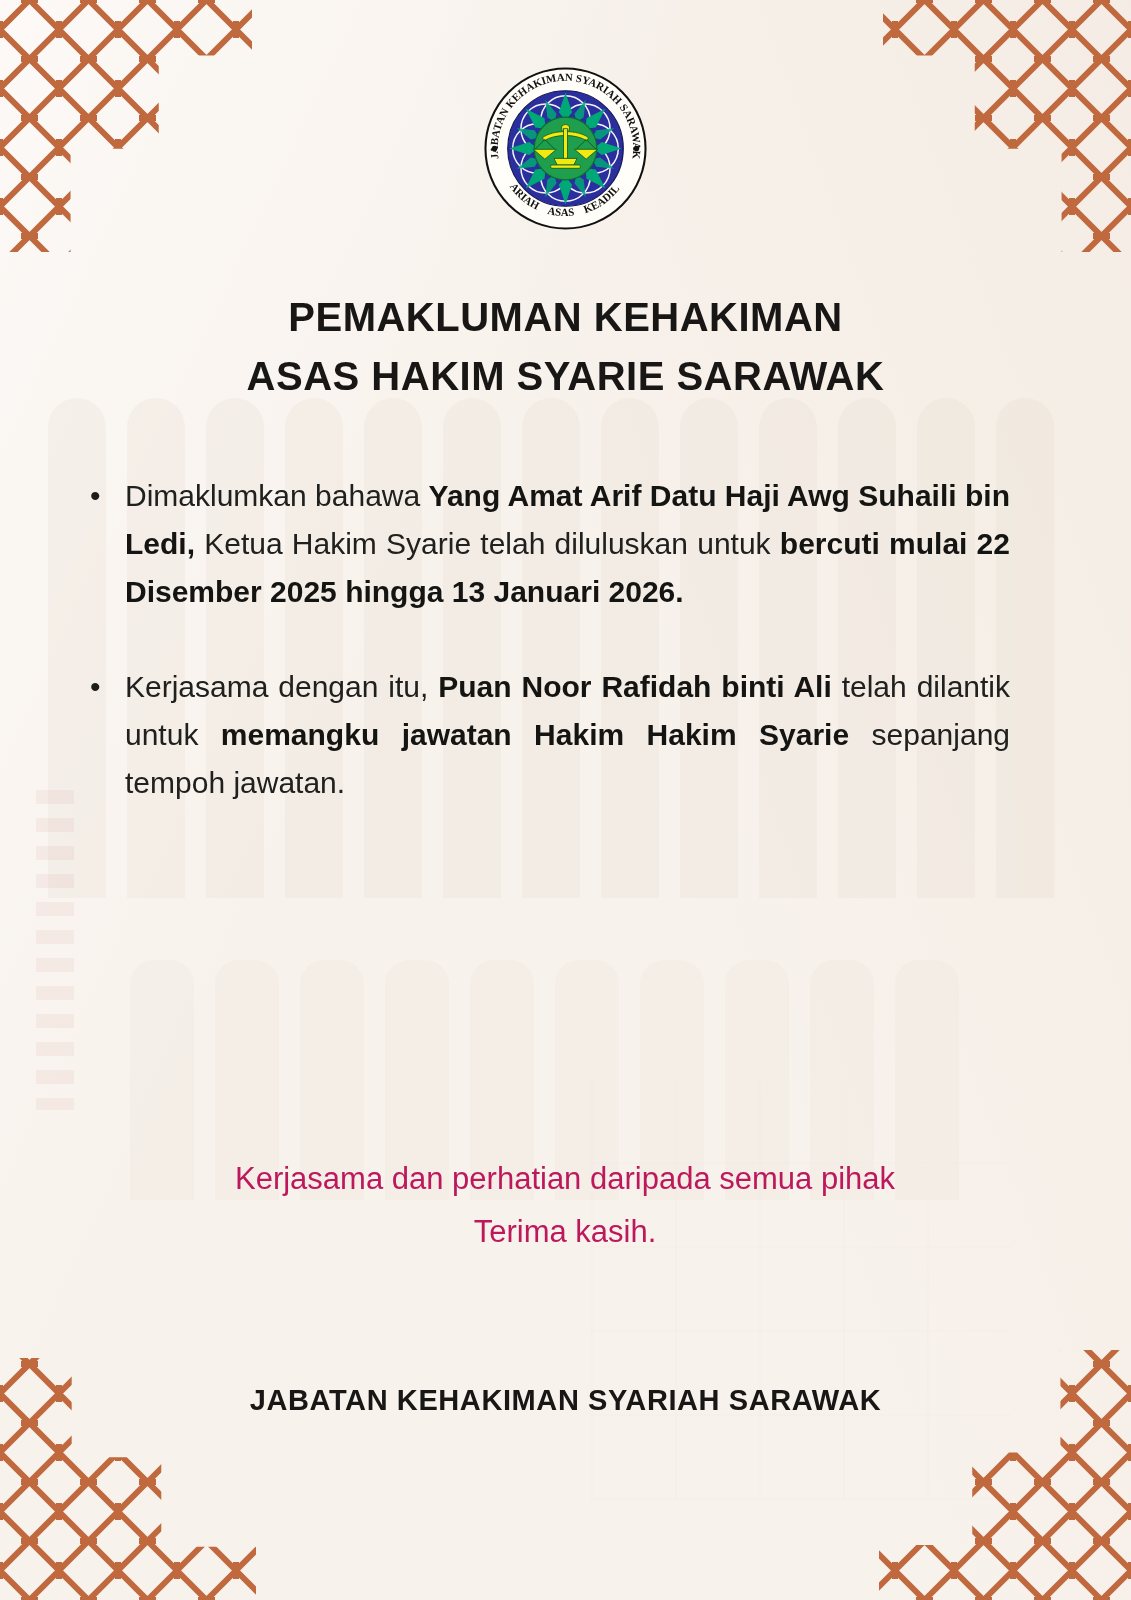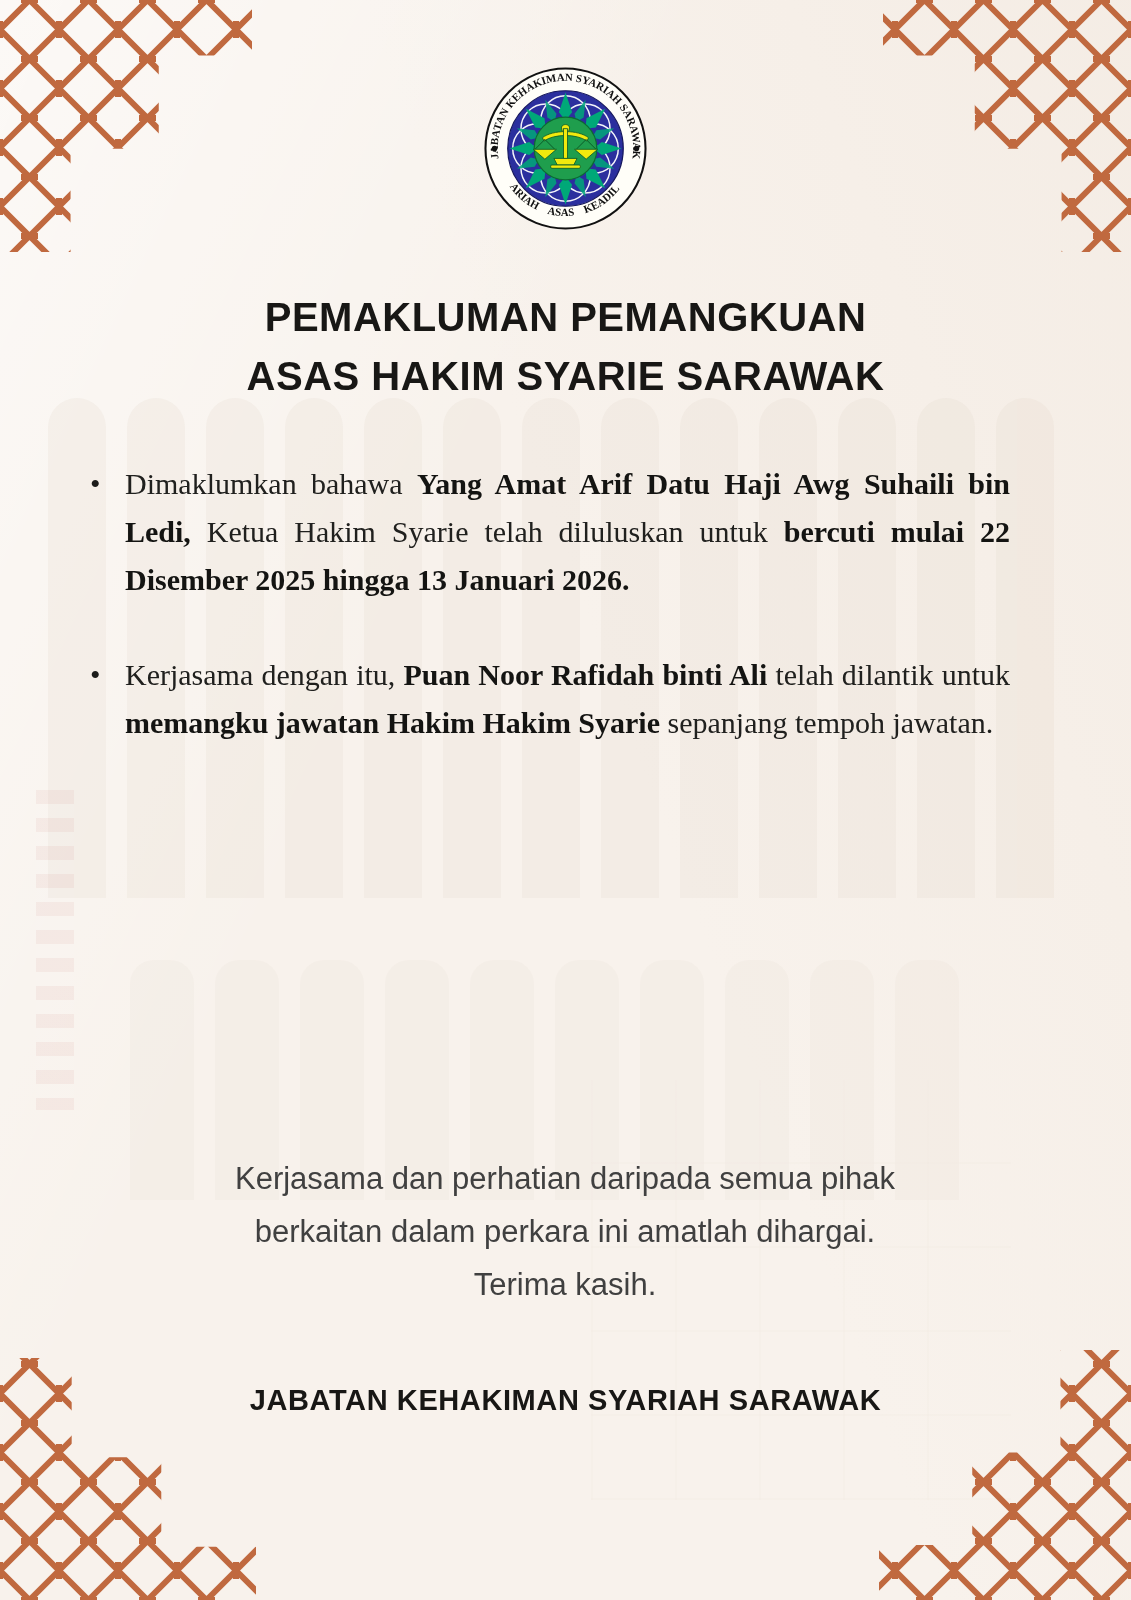--- a/index.html
+++ b/index.html
@@ -50,30 +50,30 @@
   .page-title{
     position:absolute;top:288px;left:0;width:100%;
     text-align:center;font-weight:700;font-size:40px;line-height:59px;
     color:#181715;letter-spacing:.5px;
   }
   
   .bullets{
     position:absolute;left:122px;top:460px;width:888px;
     font-size:30px;line-height:48px;color:#20201e;
   }
-  .bullet{position:relative;text-align:justify;margin:0 0 47px 0;padding-left:3px;font-family:Liberation Serif, serif;}
+  .bullet{position:relative;text-align:justify;margin:12px 0 47px 0;padding-left:3px;}
   .bullet::before{
     content:"\2022";position:absolute;left:-32px;top:0;
     font-size:30px;color:#1c1c1a;
   }
   .bseg{font-weight:700;color:#141412;}
   
   .closing{
     position:absolute;left:115px;top:1152px;width:900px;
-    text-align:center;font-size:31px;line-height:53px;color:#404040;
+    text-align:center;font-size:31px;line-height:53px;color:#be185d;
   }
   
   .footer{
     position:absolute;left:0;top:1384px;width:100%;
     text-align:center;font-weight:700;font-size:29px;color:#181715;letter-spacing:.6px;
   }
 </style>
 </head>
 <body>
 
@@ -226,28 +226,27 @@
       </g>
       <g stroke="#0a5a28" stroke-width="1" fill="#f2e90e">
         <path d="M61,101 L89,101 L75,113 Z"></path>
         <path d="M111,101 L139,101 L125,113 Z"></path>
       </g>
     </g>
   </svg>
 </div>
 
 <div class="page-title">
-  <div>PEMAKLUMAN PEMANGKUAN</div>
+  <div>PEMAKLUMAN KEHAKIMAN</div>
   <div>ASAS HAKIM SYARIE SARAWAK</div>
 </div>
 
 <div class="bullets">
   <div class="bullet"><span>Dimaklumkan bahawa </span><span class="bseg">Yang Amat Arif Datu Haji Awg Suhaili bin Ledi,</span><span> Ketua Hakim Syarie telah diluluskan untuk </span><span class="bseg">bercuti mulai 22 Disember 2025 hingga 13 Januari 2026.</span></div>
   <div class="bullet"><span>Kerjasama dengan itu, </span><span class="bseg">Puan Noor Rafidah binti Ali</span><span> telah dilantik untuk </span><span class="bseg">memangku jawatan Hakim Hakim Syarie</span><span> sepanjang tempoh jawatan.</span></div>
 </div>
 
 <div class="closing">
   <div>Kerjasama dan perhatian daripada semua pihak</div>
-  <div>berkaitan dalam perkara ini amatlah dihargai.</div>
   <div>Terima kasih.</div>
 </div>
 
 <div class="footer">JABATAN KEHAKIMAN SYARIAH SARAWAK</div>
 
 </body></html>

